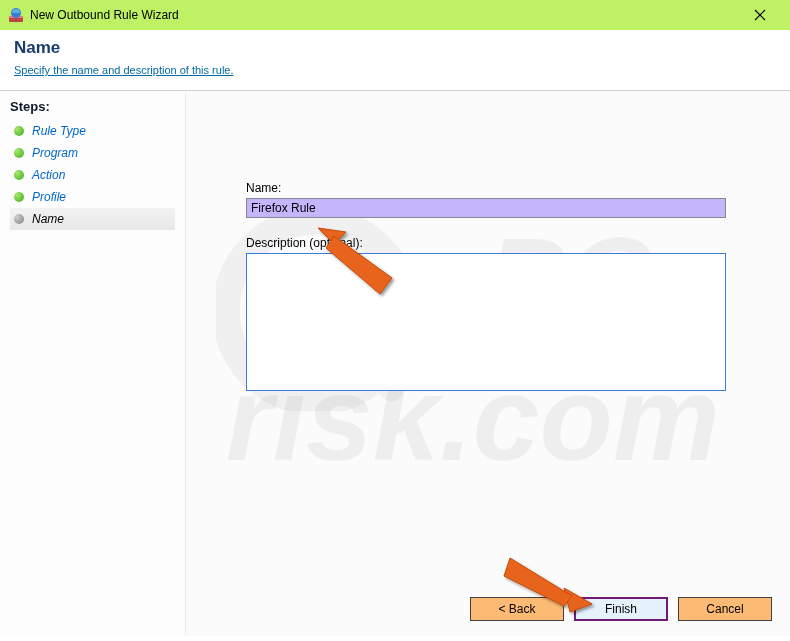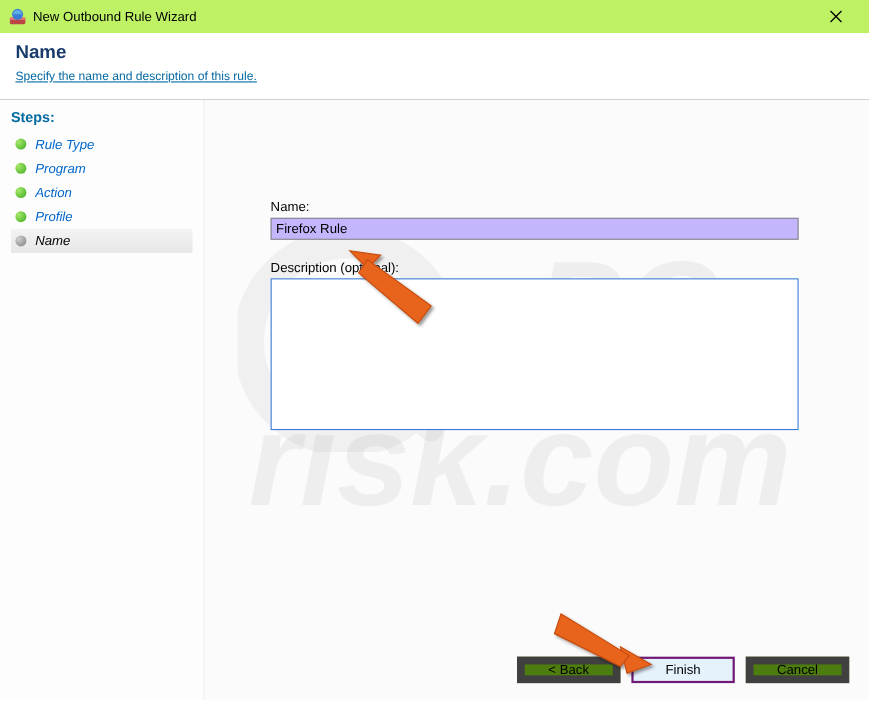--- a/index.html
+++ b/index.html
@@ -47,21 +47,21 @@
   }
   .sidebar {
     width: 185px;
     padding: 8px 10px;
     background: #fdfdfd;
   }
   .sidebar .steps-title {
     font-weight: bold;
     font-size: 13px;
     margin-bottom: 6px;
-    color: #0369a1;
+    color: #0f172a;
   }
   .step-item {
     display: flex;
     align-items: center;
     padding: 4px 4px;
     cursor: pointer;
     font-style: italic;
   }
   .step-item.current {
     background: linear-gradient(#f3f3f3, #e7e7e7);
@@ -117,22 +117,22 @@
     bottom: 20px;
     right: 18px;
     display: flex;
     gap: 10px;
   }
   .btn {
     width: 94px;
     height: 24px;
     font-size: 12px;
     font-family: inherit;
-    background: #4d7c0f;
-    border: 7px solid #404040;
+    background: #fdba74;
+    border: 1px solid #404040;
     cursor: pointer;
     display: flex;
     align-items: center;
     justify-content: center;
   }
   .btn.primary {
     border: 2px solid #701a75;
     background: #e5f1fb;
   }
 

